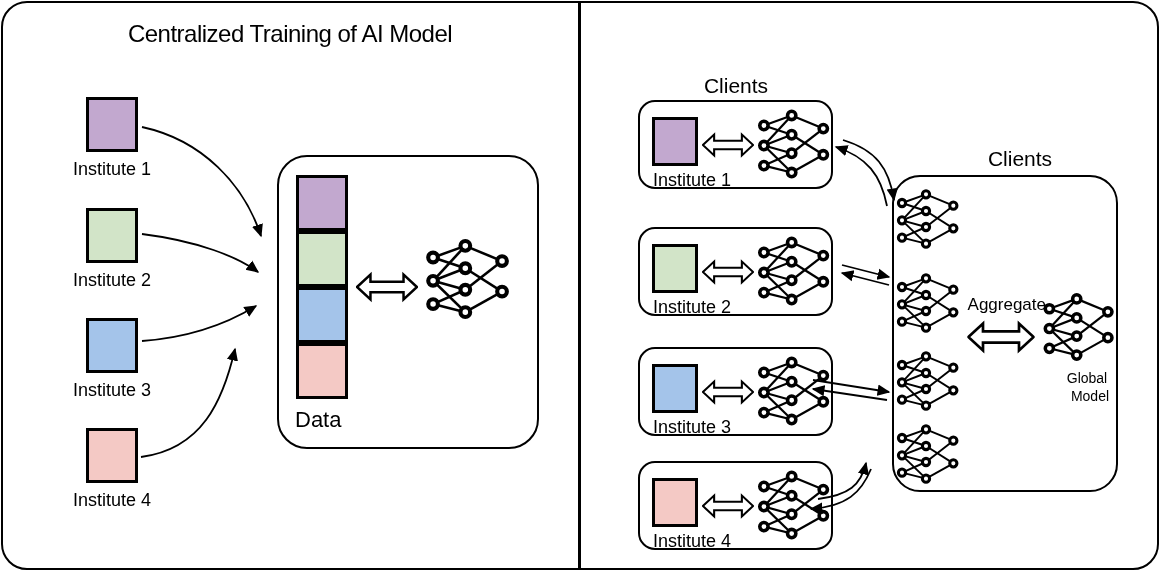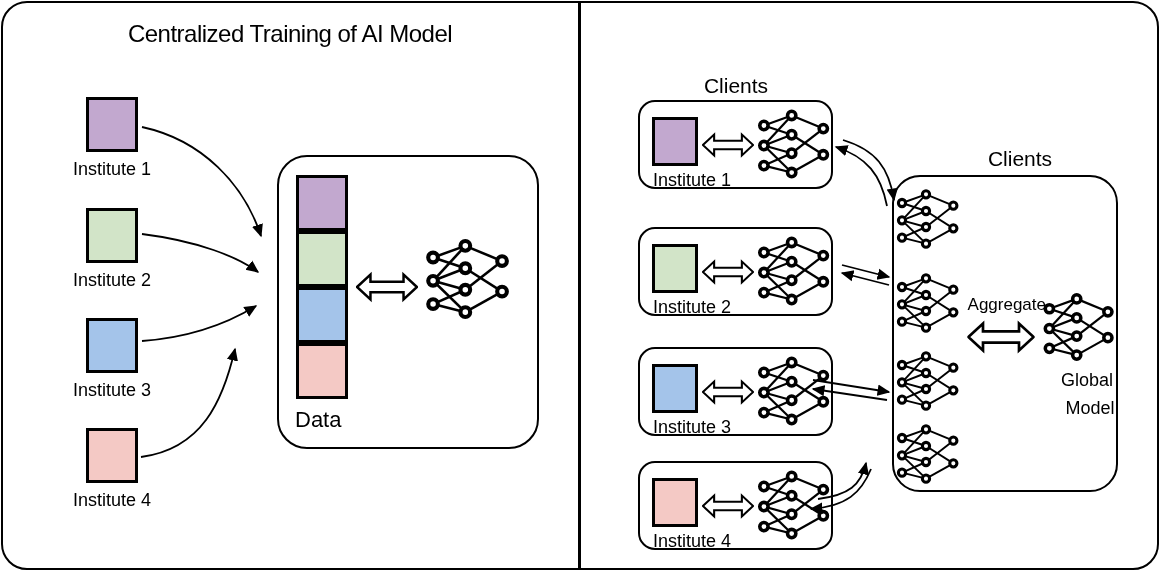--- a/index.html
+++ b/index.html
@@ -8,21 +8,21 @@
     font-family:"Liberation Sans","DejaVu Sans",sans-serif;color:#000;overflow:hidden;
   }
   .abs{position:absolute;}
   .frame{border:2.5px solid #000;border-radius:26px;background:#fff;}
   .divider{background:#000;}
   .title{font-size:24px;letter-spacing:-0.5px;text-align:center;white-space:nowrap;}
   .sec-label{font-size:21px;text-align:center;white-space:nowrap;}
   .inst-label{font-size:18px;text-align:center;white-space:nowrap;}
   .inst-label-left{font-size:18px;white-space:nowrap;}
   .small-label{font-size:17px;text-align:right;white-space:nowrap;}
-  .gm-label{font-size:18px;text-align:center;white-space:nowrap;}
+  .gm-label{font-size:14px;text-align:center;white-space:nowrap;}
   .inst-sq{width:40px;height:43px;border:3px solid #000;}
   .inst-sq-left{width:46px;height:49px;border:3px solid #000;}
   .data-cell{width:46px;height:50px;border:3px solid #000;}
   .central-box{border:2.5px solid #000;border-radius:30px;background:#fff;}
   .client-box{border:2.5px solid #000;border-radius:17px;background:#fff;}
   .server-box{border:2.5px solid #000;border-radius:28px;background:#fff;}
   svg.icon{display:block;}
   .overlay{pointer-events:none;}
 </style>
 </head>
@@ -164,21 +164,21 @@
 
   <div class="abs small-label" style="left:962px;top:295px;width:84px;">Aggregate</div>
   <svg class="abs icon" style="left:963px;top:319px;" width="76" height="36" viewBox="0 0 60 32">
       <use href="#dbl-arrow-sym"></use>
     </svg>
 
   <svg class="abs icon" style="left:1041px;top:290px;" width="76" height="74" viewBox="0 0 100 96">
       <use href="#nn-sym"></use>
     </svg>
   <div class="abs gm-label" style="left:1035px;top:370px;width:104px;">Global</div>
-  <div class="abs gm-label" style="left:1038px;top:398px;width:104px;">Model</div>
+  <div class="abs gm-label" style="left:1038px;top:388px;width:104px;">Model</div>
 
   <svg class="abs overlay" style="left:0;top:0;" width="1161" height="572" viewBox="0 0 1161 572">
     <defs>
       <marker id="ah" viewBox="0 0 10 10" refX="8.5" refY="5" markerWidth="7.5" markerHeight="7.5" orient="auto-start-reverse">
         <path d="M0,0.8 L9.5,5 L0,9.2 Z" fill="#000"></path>
       </marker>
     </defs>
     <g fill="none" stroke="#000" stroke-width="1.8">
 
       <path d="M 142,127 C 202,140 244,184 261,236" marker-end="url(#ah)"></path>

